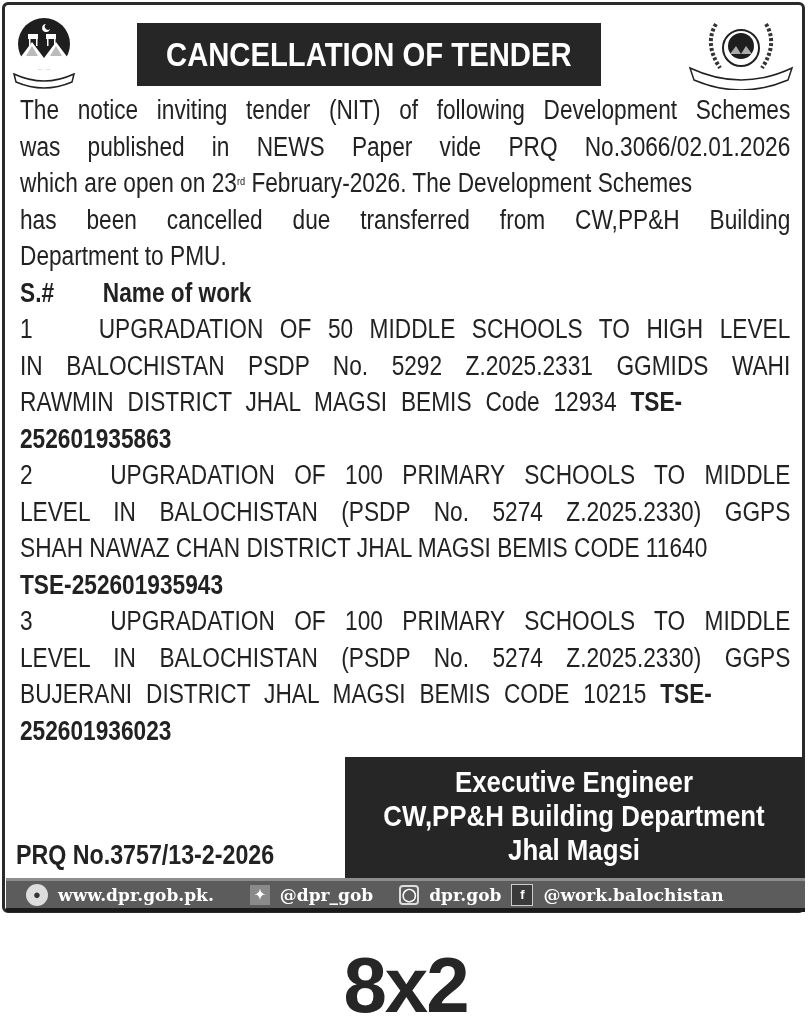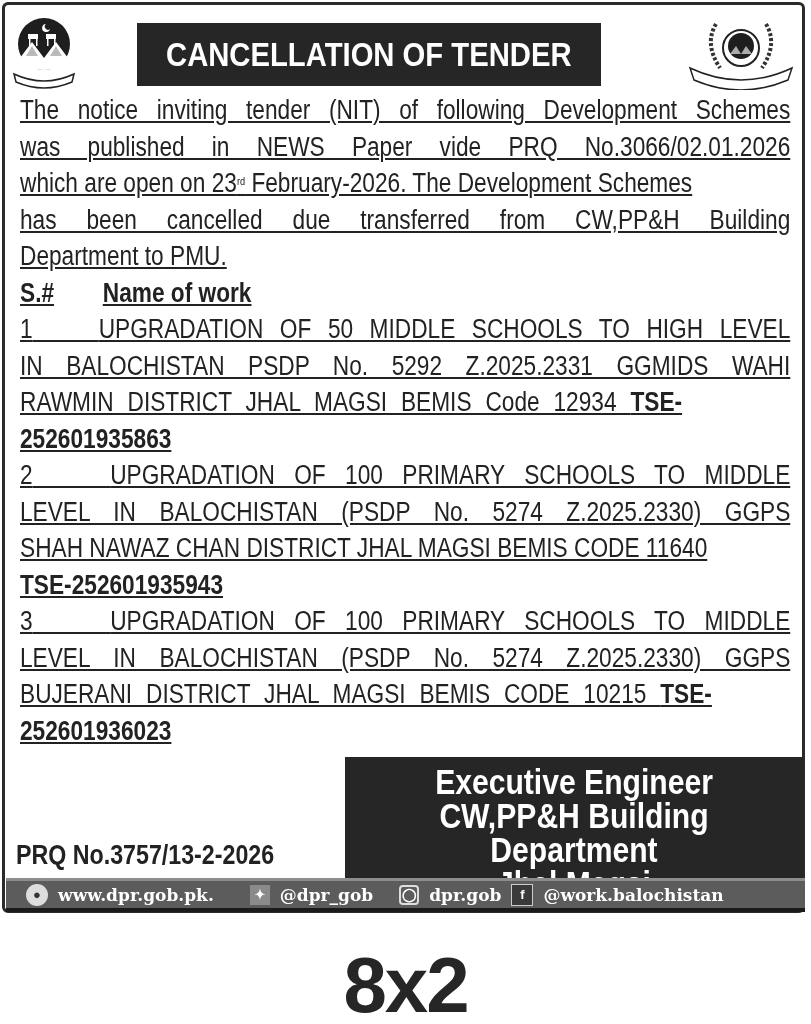--- a/index.html
+++ b/index.html
@@ -3,27 +3,27 @@
 <meta charset="utf-8">
 <style>
   html, body { margin:0; padding:0; background:#ffffff; }
   body { width:811px; height:1024px; position:relative; overflow:hidden; font-family:"Liberation Sans", sans-serif; color:#1f1f1f; }
   .frame { position:absolute; left:2px; top:2px; width:803px; height:911px; border:3px solid #2a2a2a; border-radius:6px; box-sizing:border-box; background:#fff; }
   .header { position:absolute; left:0; top:0; width:811px; height:92px; }
   .logo-left { position:absolute; left:12px; top:14px; width:64px; height:76px; }
   .logo-right { position:absolute; left:686px; top:14px; width:110px; height:76px; }
   .title-bar { position:absolute; left:137px; top:23px; width:464px; height:63px; background:#262626; display:flex; align-items:center; justify-content:center; }
   .title-bar span { color:#fff; font-weight:bold; font-size:34px; letter-spacing:0px; transform:scaleX(0.86); display:inline-block; white-space:nowrap; }
-  .body-text { position:absolute; left:20px; top:92px; width:770px; font-size:27px; line-height:36.5px; color:#222;text-decoration:underline; }
+  .body-text { position:absolute; left:20px; top:92px; width:770px; font-size:27px; line-height:36.5px; color:#222; }
   .line { display:block; white-space:nowrap; transform:scaleX(0.84); transform-origin:left center; }
   .line.j { text-align-last:justify; }
   sup { font-size:11px; vertical-align:top; position:relative; top:-2px; }
   .hdr { font-weight:bold; }
   .b { font-weight:bold; }
-  .sign-box { position:absolute; left:345px; top:757px; width:458px; height:121px; background:#262626; color:#fff; text-align:center; font-weight:bold; font-size:35px; line-height:34px; padding-top:8px; box-sizing:border-box; }
+  .sign-box { position:absolute; left:345px; top:757px; width:458px; height:121px; background:#262626; color:#fff; text-align:center; font-weight:bold; font-size:30px; line-height:34px; padding-top:8px; box-sizing:border-box; }
   .sign-box div { transform:scaleX(0.86); }
   .prq { position:absolute; left:16px; top:840px; font-weight:bold; font-size:27px; transform:scaleX(0.86); transform-origin:left; color:#222; white-space:nowrap; }
   .footer { position:absolute; left:6px; top:878px; width:799px; height:34px; background:#5c5c5c; border-top:3px solid #8d8d8d; border-bottom:4px solid #1a1a1a; box-sizing:border-box; display:flex; align-items:center; gap:10px; padding-left:20px; color:#fff; font-family:"DejaVu Serif", serif; font-weight:bold; font-size:17px; }
   .footer .ico { display:inline-flex; align-items:center; justify-content:center; width:20px; height:20px; font-size:13px; font-family:"Liberation Sans", sans-serif; }
   .ico.tw { background:#8a8a8a; }
   .ico.ig { border:2px solid #ddd; border-radius:4px; width:16px; height:16px; }
   .ico.fb { background:#3a3a3a; border:1px solid #ccc; }
   .ico.globe { border-radius:50%; background:#ddd; color:#333; width:22px; height:22px; }
   .size { position:absolute; left:0; top:940px; width:811px; text-align:center; font-weight:bold; font-size:78px; color:#262626; letter-spacing:-2px; }
 </style>

